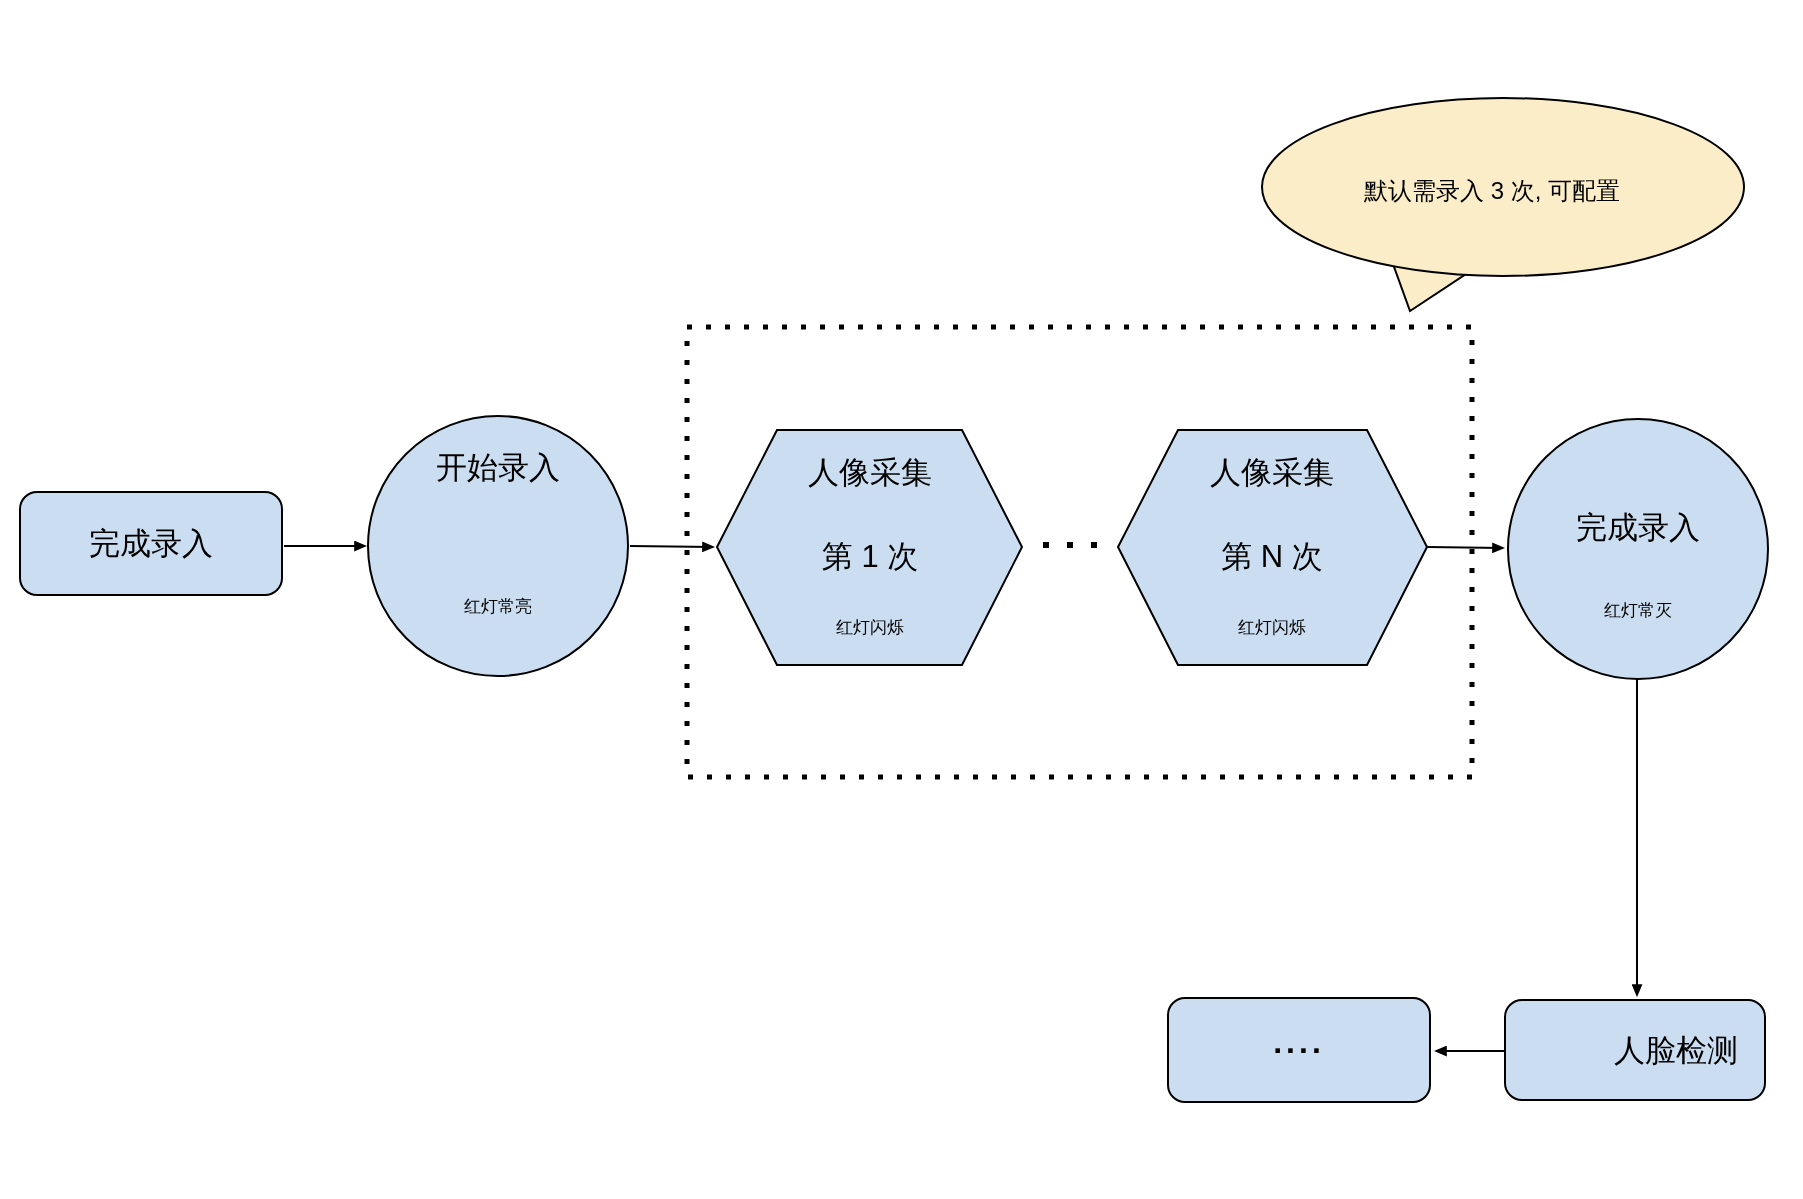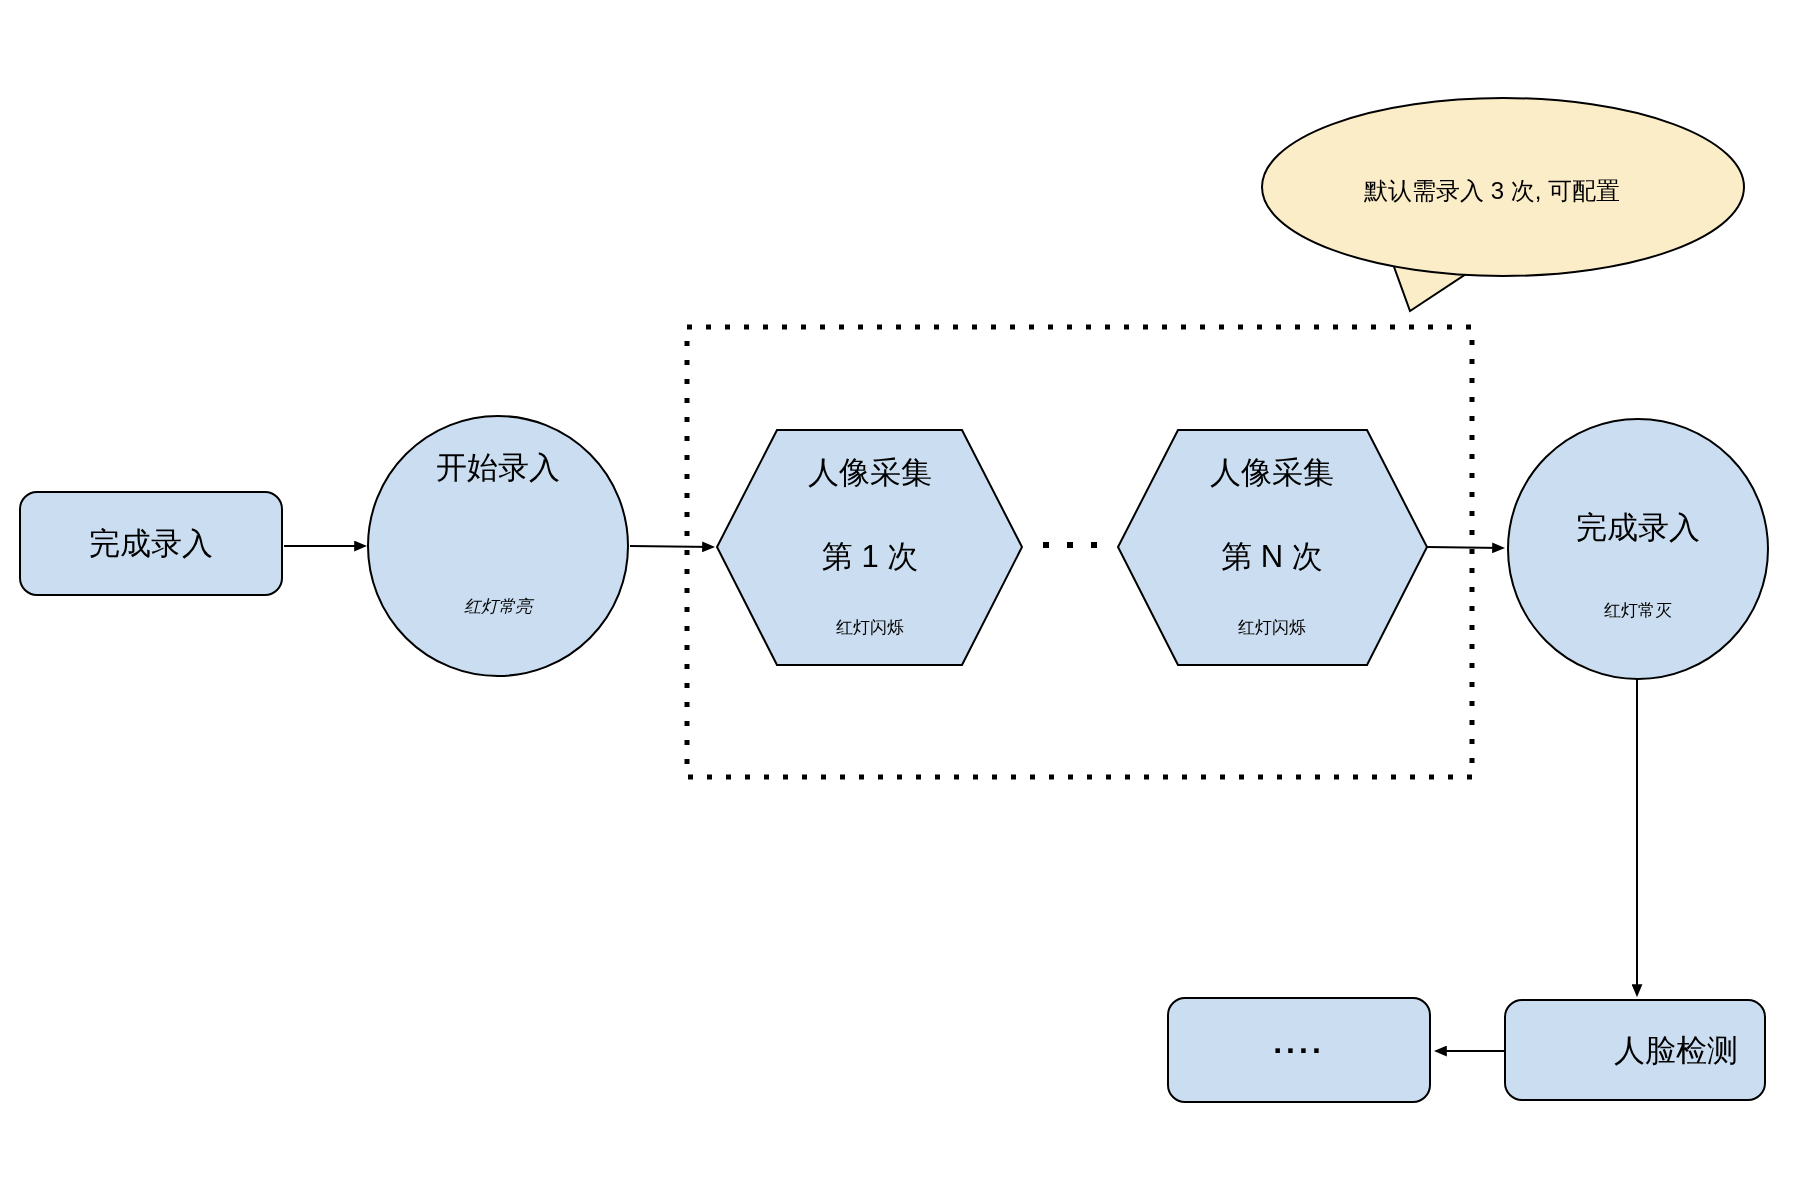--- a/index.html
+++ b/index.html
@@ -88,21 +88,21 @@
     <line class="connector" x1="284" y1="546" x2="365" y2="546" marker-end="url(#arrow)"></line>
     <line class="connector" x1="630" y1="546" x2="713" y2="547" marker-end="url(#arrow)"></line>
     <line class="connector" x1="1427" y1="547" x2="1503" y2="548" marker-end="url(#arrow)"></line>
     <line class="connector" x1="1637" y1="679" x2="1637" y2="995" marker-end="url(#arrow)"></line>
     <line class="connector" x1="1505" y1="1051" x2="1436" y2="1051" marker-end="url(#arrow)"></line>
   </svg>
 
   <div class="lbl lbl-lg" style="left:151px; top:544px;">完成录入</div>
 
   <div class="lbl lbl-lg" style="left:498px; top:468px;">开始录入</div>
-  <div class="lbl lbl-sm" style="left:498px; top:607px;font-style:italic;">红灯常亮</div>
+  <div class="lbl lbl-sm" style="left:498px; top:607px;">红灯常亮</div>
 
   <div class="lbl lbl-lg" style="left:870px; top:473px;">人像采集</div>
   <div class="lbl lbl-lg" style="left:870px; top:557px;text-align:right;">第 1 次</div>
   <div class="lbl lbl-sm" style="left:870px; top:628px;">红灯闪烁</div>
 
   <div class="lbl lbl-lg" style="left:1272px; top:473px;">人像采集</div>
   <div class="lbl lbl-lg" style="left:1272px; top:557px;">第 N 次</div>
   <div class="lbl lbl-sm" style="left:1272px; top:628px;">红灯闪烁</div>
 
   <div class="lbl lbl-lg" style="left:1638px; top:528px;">完成录入</div>

